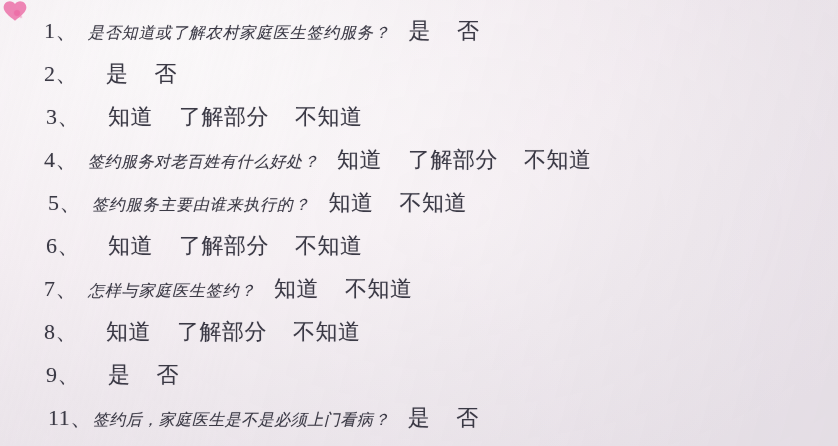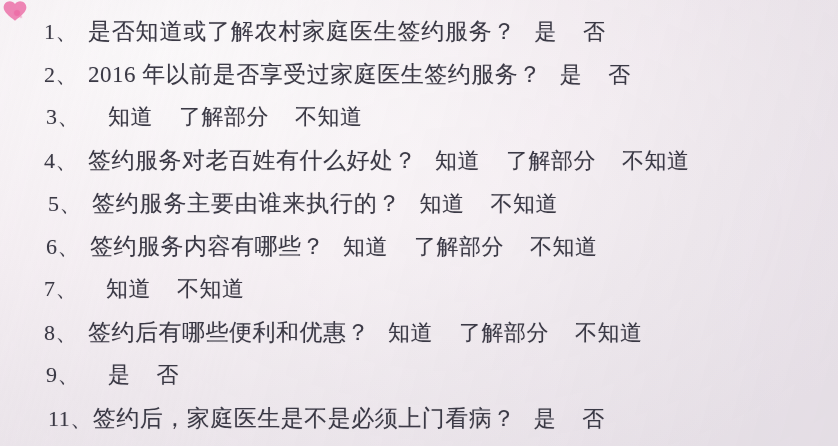--- a/index.html
+++ b/index.html
@@ -102,21 +102,22 @@
     letter-spacing: .5px;
     text-shadow: 0 0 1px rgba(70,66,80,.25);
   }
   .q-num {
     display: inline-block;
     min-width: 44px;
     text-align: left;
     font-size: 22px;
   }
   .q-text {
-    font-size: 23px;
+    font-size: 16px;
+    font-style: italic;
   }
   .q-options {
     margin-left: 18px;
     display: inline-flex;
     gap: 26px;
   }
   .q-opt {
     font-size: 22px;
   }
   
@@ -155,21 +156,20 @@
       <span class="q-num">1、</span>
       <span class="q-text">是否知道或了解农村家庭医生签约服务？</span>
       <span class="q-options">
         <span class="q-opt">是</span>
         <span class="q-opt">否</span>
       </span>
     </div>
 
     <div class="q-row">
       <span class="q-num">2、</span>
-      <span class="q-text">2016 年以前是否享受过家庭医生签约服务？</span>
       <span class="q-options">
         <span class="q-opt">是</span>
         <span class="q-opt">否</span>
       </span>
     </div>
 
     <div class="q-row">
       <span class="q-num">3、</span>
       <span class="q-options">
         <span class="q-opt">知道</span>
@@ -192,39 +192,38 @@
       <span class="q-num">5、</span>
       <span class="q-text">签约服务主要由谁来执行的？</span>
       <span class="q-options">
         <span class="q-opt">知道</span>
         <span class="q-opt">不知道</span>
       </span>
     </div>
 
     <div class="q-row">
       <span class="q-num">6、</span>
-      <span class="q-text">签约服务内容有哪些？</span>
       <span class="q-options">
         <span class="q-opt">知道</span>
         <span class="q-opt">了解部分</span>
         <span class="q-opt">不知道</span>
       </span>
     </div>
 
     <div class="q-row">
       <span class="q-num">7、</span>
+      <span class="q-text">怎样与家庭医生签约？</span>
       <span class="q-options">
         <span class="q-opt">知道</span>
         <span class="q-opt">不知道</span>
       </span>
     </div>
 
     <div class="q-row">
       <span class="q-num">8、</span>
-      <span class="q-text">签约后有哪些便利和优惠？</span>
       <span class="q-options">
         <span class="q-opt">知道</span>
         <span class="q-opt">了解部分</span>
         <span class="q-opt">不知道</span>
       </span>
     </div>
 
     <div class="q-row">
       <span class="q-num">9、</span>
       <span class="q-options">

